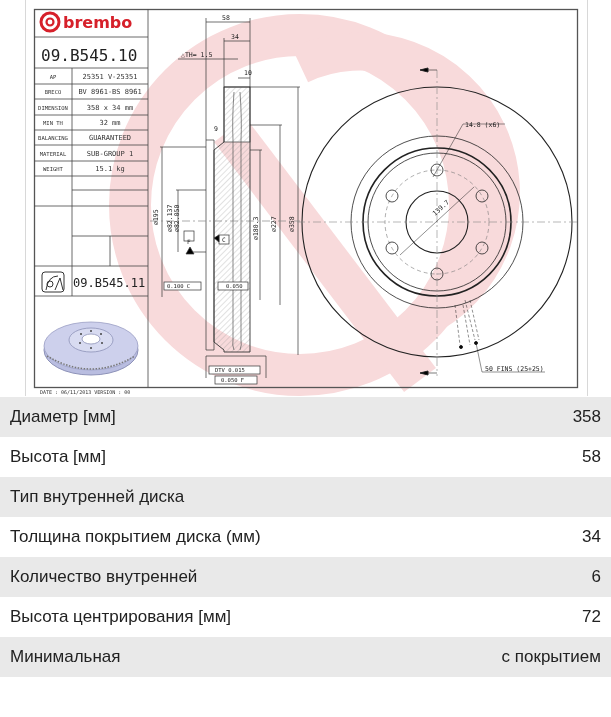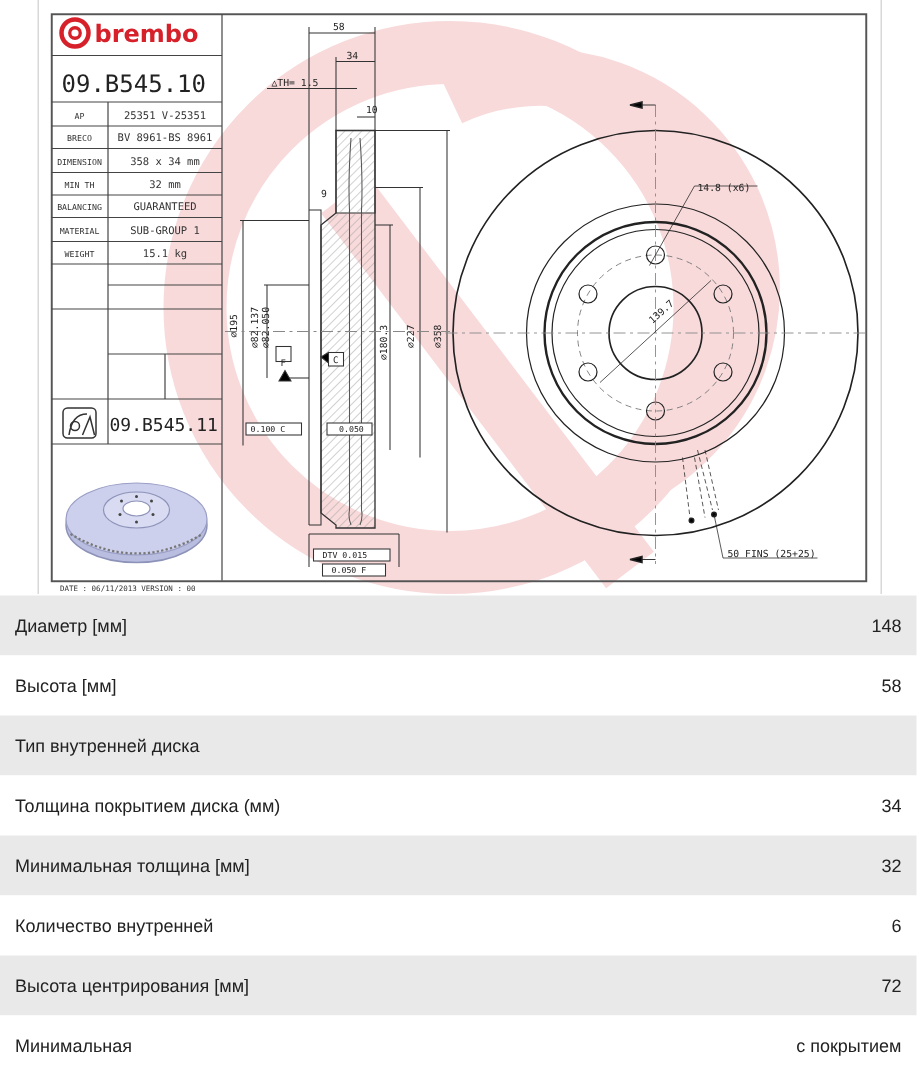--- a/index.html
+++ b/index.html
@@ -1,21 +1,21 @@
 <!DOCTYPE html>
 <html><head>
 <meta charset="utf-8">
 <style>
   html, body { margin:0; padding:0; background:#ffffff; }
   body { width:611px; height:717px; position:relative; overflow:hidden; font-family:"Liberation Sans", sans-serif; }
   .drawing-wrap { position:absolute; left:25px; top:0; width:561px; height:396px; background:#fff; border-left:1px solid #d8d8d8; border-right:1px solid #d8d8d8; }
   svg.drawing { position:absolute; left:0; top:0; }
   .mono { font-family:"DejaVu Sans Mono", monospace; }
   .specs { position:absolute; left:0; top:397px; width:611px; }
-  .spec-row { height:40px; display:flex; align-items:center; justify-content:space-between; padding:0 10px; box-sizing:border-box; font-size:12px; color:#222; }
+  .spec-row { height:40px; display:flex; align-items:center; justify-content:space-between; padding:0 10px; box-sizing:border-box; font-size:17px; color:#222; }
   .spec-row:nth-child(odd) { background:#e9e9e9; }
   .spec-row:nth-child(even) { background:#ffffff; }
   .spec-value { text-align:right; }
 </style>
 </head>
 <body>
 
 <div class="drawing-wrap"></div>
 
 <svg class="drawing" width="611" height="397" viewBox="0 0 611 397">
@@ -204,38 +204,34 @@
   <g font-family="DejaVu Sans Mono, monospace" font-size="6.5" fill="#222">
     <text x="465" y="127">14.8 (x6)</text>
     <text transform="translate(435,216) rotate(-42)">139.7</text>
     <text x="485" y="371">50 FINS (25+25)</text>
   </g>
 </svg>
 
 <div class="specs">
   <div class="spec-row">
     <span>Диаметр [мм]</span>
-    <span class="spec-value">148</span>
+    <span class="spec-value">358</span>
   </div>
   <div class="spec-row">
     <span>Высота [мм]</span>
     <span class="spec-value">58</span>
   </div>
   <div class="spec-row">
     <span>Тип внутренней диска</span>
   </div>
   <div class="spec-row">
     <span>Толщина покрытием диска (мм)</span>
     <span class="spec-value">34</span>
   </div>
   <div class="spec-row">
-    <span>Минимальная толщина [мм]</span>
-    <span class="spec-value">32</span>
-  </div>
-  <div class="spec-row">
     <span>Количество внутренней</span>
     <span class="spec-value">6</span>
   </div>
   <div class="spec-row">
     <span>Высота центрирования [мм]</span>
     <span class="spec-value">72</span>
   </div>
   <div class="spec-row">
     <span>Минимальная</span>
     <span class="spec-value">с покрытием</span>

